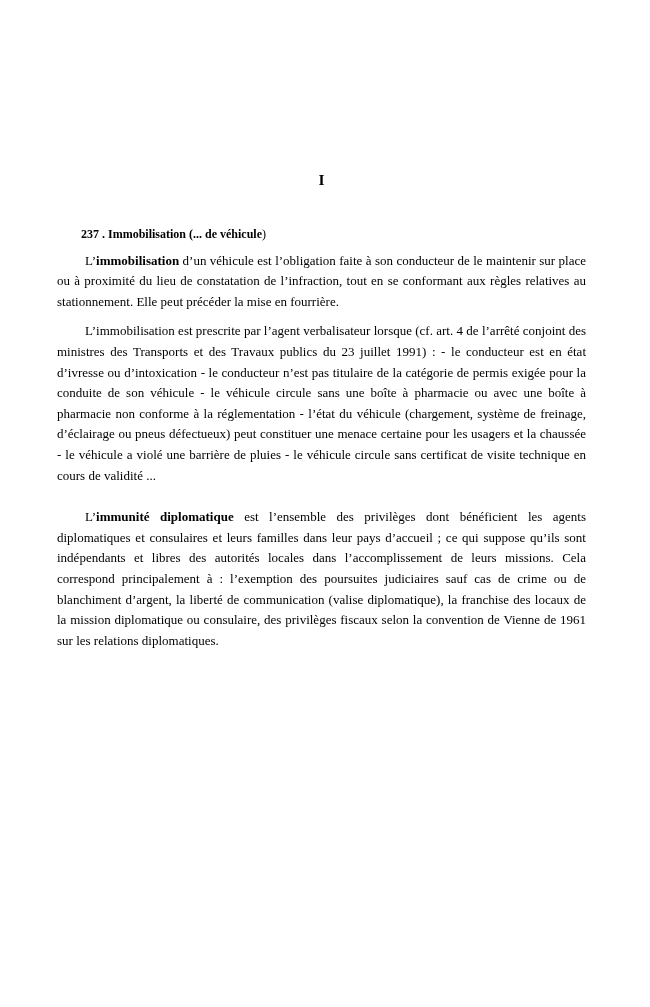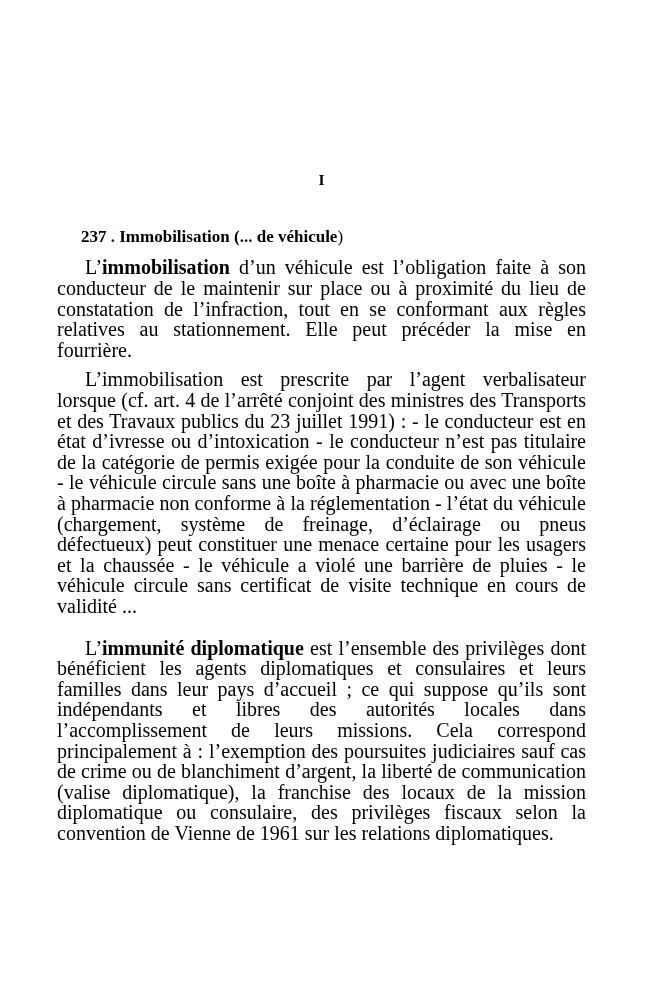--- a/index.html
+++ b/index.html
@@ -36,33 +36,33 @@
     font-weight: bold;
     line-height: 1;
     padding-top: 172px;
   }
   .section {
     margin-top: 0;
   }
   .section-heading {
     margin: 0;
     padding: 0;
-    font-size: 17px;
+    font-size: 12px;
     font-weight: bold;
     line-height: 1.35;
     text-indent: 24px;
     text-align: left;
   }
   .section-heading .tail {
     font-weight: normal;
   }
   .para {
     margin: 0;
     padding: 0;
-    font-size: 20px;
+    font-size: 13px;
     line-height: 20.6px;
     text-align: justify;
     text-indent: 28px;
     hyphens: none;
   }
   .para b {
     font-weight: bold;
   }
   .gap-title-h1 { height: 38px; }
   .gap-h-p      { height: 9px; }

